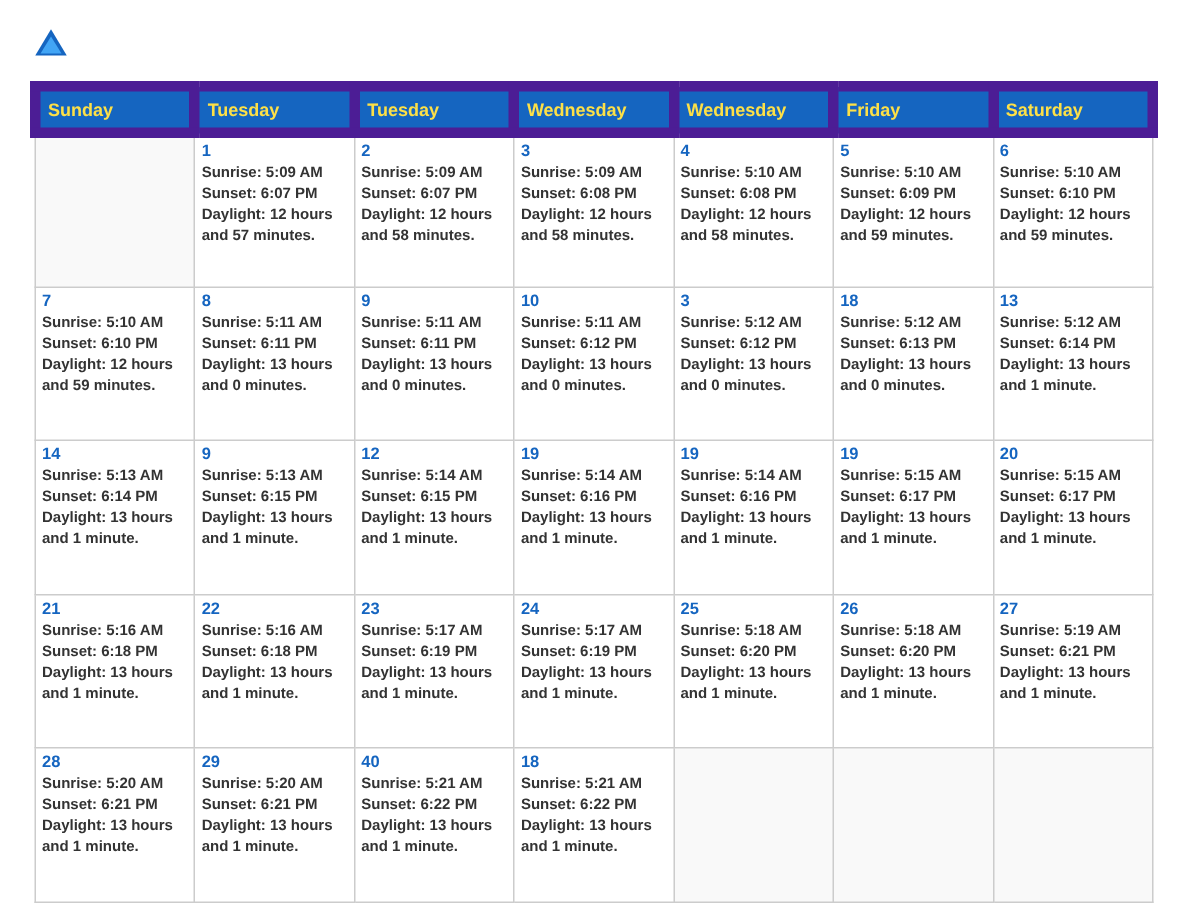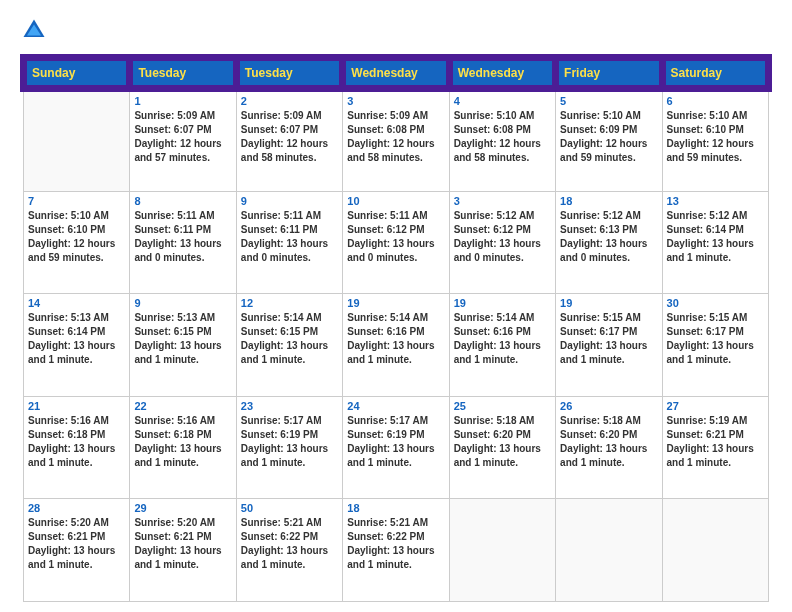--- a/index.html
+++ b/index.html
@@ -167,21 +167,21 @@
           <td><span class="day-num">9</span>
           <span class="day-info">Sunrise: 5:13 AM<br>Sunset: 6:15 PM<br>Daylight: 13 hours and 1 minute.</span></td>
           <td><span class="day-num">12</span>
           <span class="day-info">Sunrise: 5:14 AM<br>Sunset: 6:15 PM<br>Daylight: 13 hours and 1 minute.</span></td>
           <td><span class="day-num">19</span>
           <span class="day-info">Sunrise: 5:14 AM<br>Sunset: 6:16 PM<br>Daylight: 13 hours and 1 minute.</span></td>
           <td><span class="day-num">19</span>
           <span class="day-info">Sunrise: 5:14 AM<br>Sunset: 6:16 PM<br>Daylight: 13 hours and 1 minute.</span></td>
           <td><span class="day-num">19</span>
           <span class="day-info">Sunrise: 5:15 AM<br>Sunset: 6:17 PM<br>Daylight: 13 hours and 1 minute.</span></td>
-          <td><span class="day-num">30</span>
+          <td><span class="day-num">20</span>
           <span class="day-info">Sunrise: 5:15 AM<br>Sunset: 6:17 PM<br>Daylight: 13 hours and 1 minute.</span></td>
         </tr>
         <tr>
           <td><span class="day-num">21</span>
           <span class="day-info">Sunrise: 5:16 AM<br>Sunset: 6:18 PM<br>Daylight: 13 hours and 1 minute.</span></td>
           <td><span class="day-num">22</span>
           <span class="day-info">Sunrise: 5:16 AM<br>Sunset: 6:18 PM<br>Daylight: 13 hours and 1 minute.</span></td>
           <td><span class="day-num">23</span>
           <span class="day-info">Sunrise: 5:17 AM<br>Sunset: 6:19 PM<br>Daylight: 13 hours and 1 minute.</span></td>
           <td><span class="day-num">24</span>
@@ -191,21 +191,21 @@
           <td><span class="day-num">26</span>
           <span class="day-info">Sunrise: 5:18 AM<br>Sunset: 6:20 PM<br>Daylight: 13 hours and 1 minute.</span></td>
           <td><span class="day-num">27</span>
           <span class="day-info">Sunrise: 5:19 AM<br>Sunset: 6:21 PM<br>Daylight: 13 hours and 1 minute.</span></td>
         </tr>
         <tr>
           <td><span class="day-num">28</span>
           <span class="day-info">Sunrise: 5:20 AM<br>Sunset: 6:21 PM<br>Daylight: 13 hours and 1 minute.</span></td>
           <td><span class="day-num">29</span>
           <span class="day-info">Sunrise: 5:20 AM<br>Sunset: 6:21 PM<br>Daylight: 13 hours and 1 minute.</span></td>
-          <td><span class="day-num">50</span>
+          <td><span class="day-num">40</span>
           <span class="day-info">Sunrise: 5:21 AM<br>Sunset: 6:22 PM<br>Daylight: 13 hours and 1 minute.</span></td>
           <td><span class="day-num">18</span>
           <span class="day-info">Sunrise: 5:21 AM<br>Sunset: 6:22 PM<br>Daylight: 13 hours and 1 minute.</span></td>
           <td class="empty-cell"></td>
           <td class="empty-cell"></td>
           <td class="empty-cell"></td>
         </tr>
       </tbody>
   </table>
 </div>

